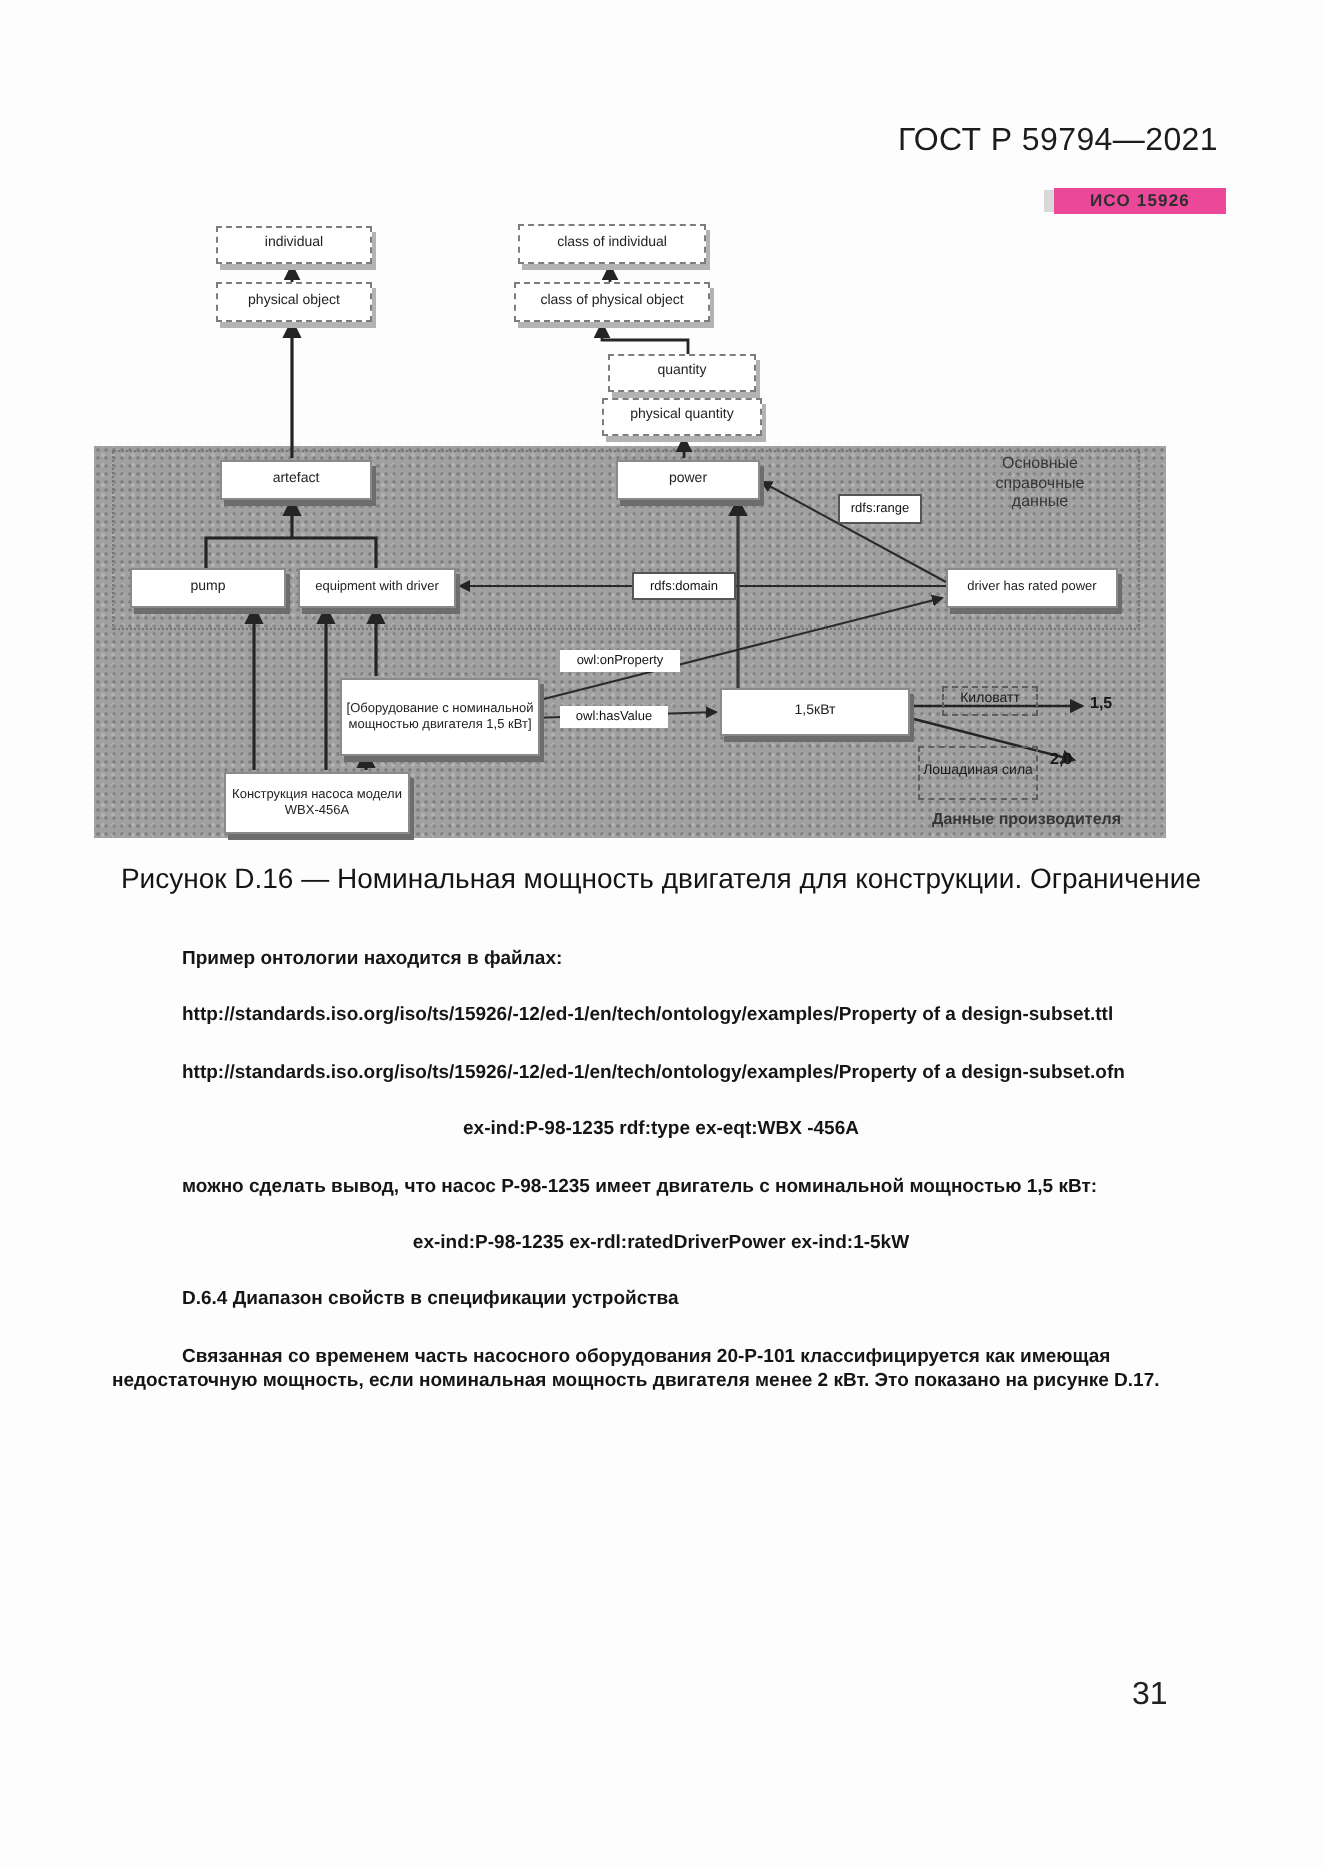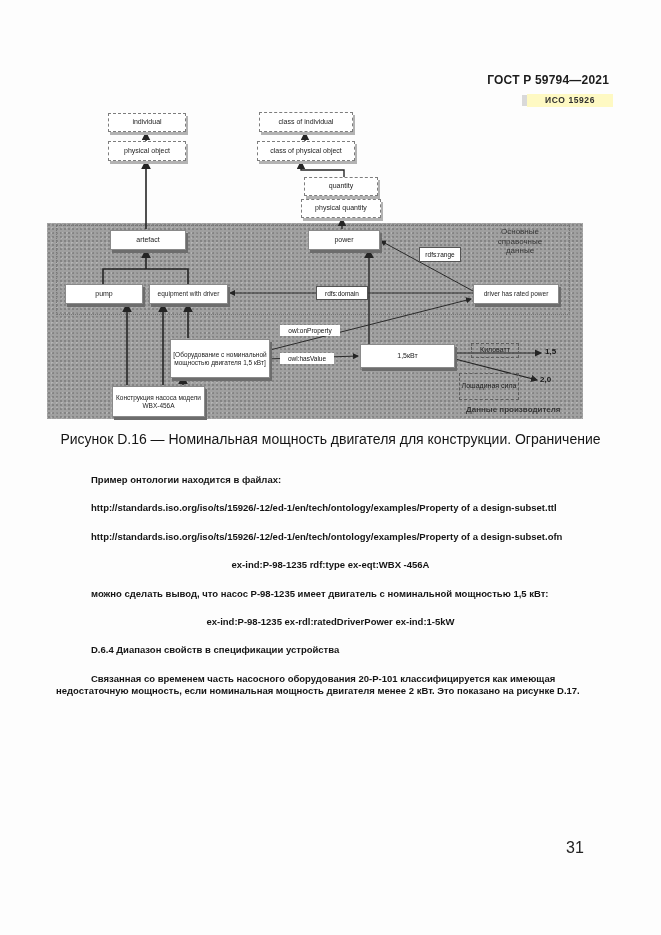--- a/index.html
+++ b/index.html
@@ -1,24 +1,24 @@
 <!DOCTYPE html>
 <html><head>
 <meta charset="utf-8">
 <style>
   html,body{margin:0;padding:0;background:#ffffff;}
   #page{
     position:relative;width:661px;height:935px;margin:0 auto;overflow:hidden;
     background:#fdfdfd;font-family:"Liberation Sans",sans-serif;color:#1c1c1c;
   }
   
-  .doc-header{position:absolute;top:62px;right:52px;font-size:12px;font-weight:bold;letter-spacing:.2px;margin-top:11px;}
+  .doc-header{position:absolute;top:62px;right:52px;font-size:16px;font-weight:normal;letter-spacing:.2px;}
   .iso-badge{
     position:absolute;left:527px;top:94px;width:86px;height:13px;
-    background:#fef9c3;color:#2e2e2e;font-size:8.5px;font-weight:bold;
+    background:#ec4899;color:#2e2e2e;font-size:8.5px;font-weight:bold;
     text-align:center;line-height:13px;letter-spacing:.6px;
     box-shadow:-6px 0 0 -1px #d9d9d9;
   }
   
   #diagram{position:absolute;left:0;top:0;width:661px;height:430px;}
   .gray-region{
     position:absolute;left:47px;top:223px;width:536px;height:196px;
     background-color:#a0a0a0;
     background-image:radial-gradient(rgba(60,60,60,.28) 1px,transparent 1px),
                      radial-gradient(rgba(255,255,255,.20) 1px,transparent 1px);
@@ -110,21 +110,21 @@
     <div class="dbox solid" style="left:112px;top:386px;width:89px;height:27px;font-size:6.5px;padding:1px;">Конструкция насоса модели WBX-456А</div>
 
     <div class="lbl" style="left:419px;top:247px;width:40px;height:13px;">rdfs:range</div>
     <div class="lbl" style="left:316px;top:286px;width:50px;height:12px;">rdfs:domain</div>
     <div class="lbl borderless" style="left:280px;top:325px;width:60px;height:11px;">owl:onProperty</div>
     <div class="lbl borderless" style="left:280px;top:353px;width:54px;height:11px;">owl:hasValue</div>
 
     <div class="unitbox" style="left:471px;top:343px;width:46px;height:13px;">Киловатт</div>
     <div class="unitbox" style="left:459px;top:373px;width:58px;height:25px;">Лошадиная сила</div>
     <div class="plainval" style="left:545px;top:347px;">1,5</div>
-    <div class="plainval" style="left:540px;top:375px;">2,0</div>
+    <div class="plainval" style="left:525px;top:375px;">2,0</div>
 
     <div class="region-cap" style="left:488px;top:227px;width:64px;text-align:center;">Основные справочные данные</div>
     <div class="region-cap" style="left:466px;top:405px;width:95px;font-weight:bold;">Данные производителя</div>
   </div>
 
   <div class="caption">Рисунок D.16 — Номинальная мощность двигателя для конструкции. Ограничение</div>
 
   <div class="bodytext">
     <p>Пример онтологии находится в файлах:</p>
     <p class="url">http://standards.iso.org/iso/ts/15926/-12/ed-1/en/tech/ontology/examples/Property of a design-subset.ttl</p>

